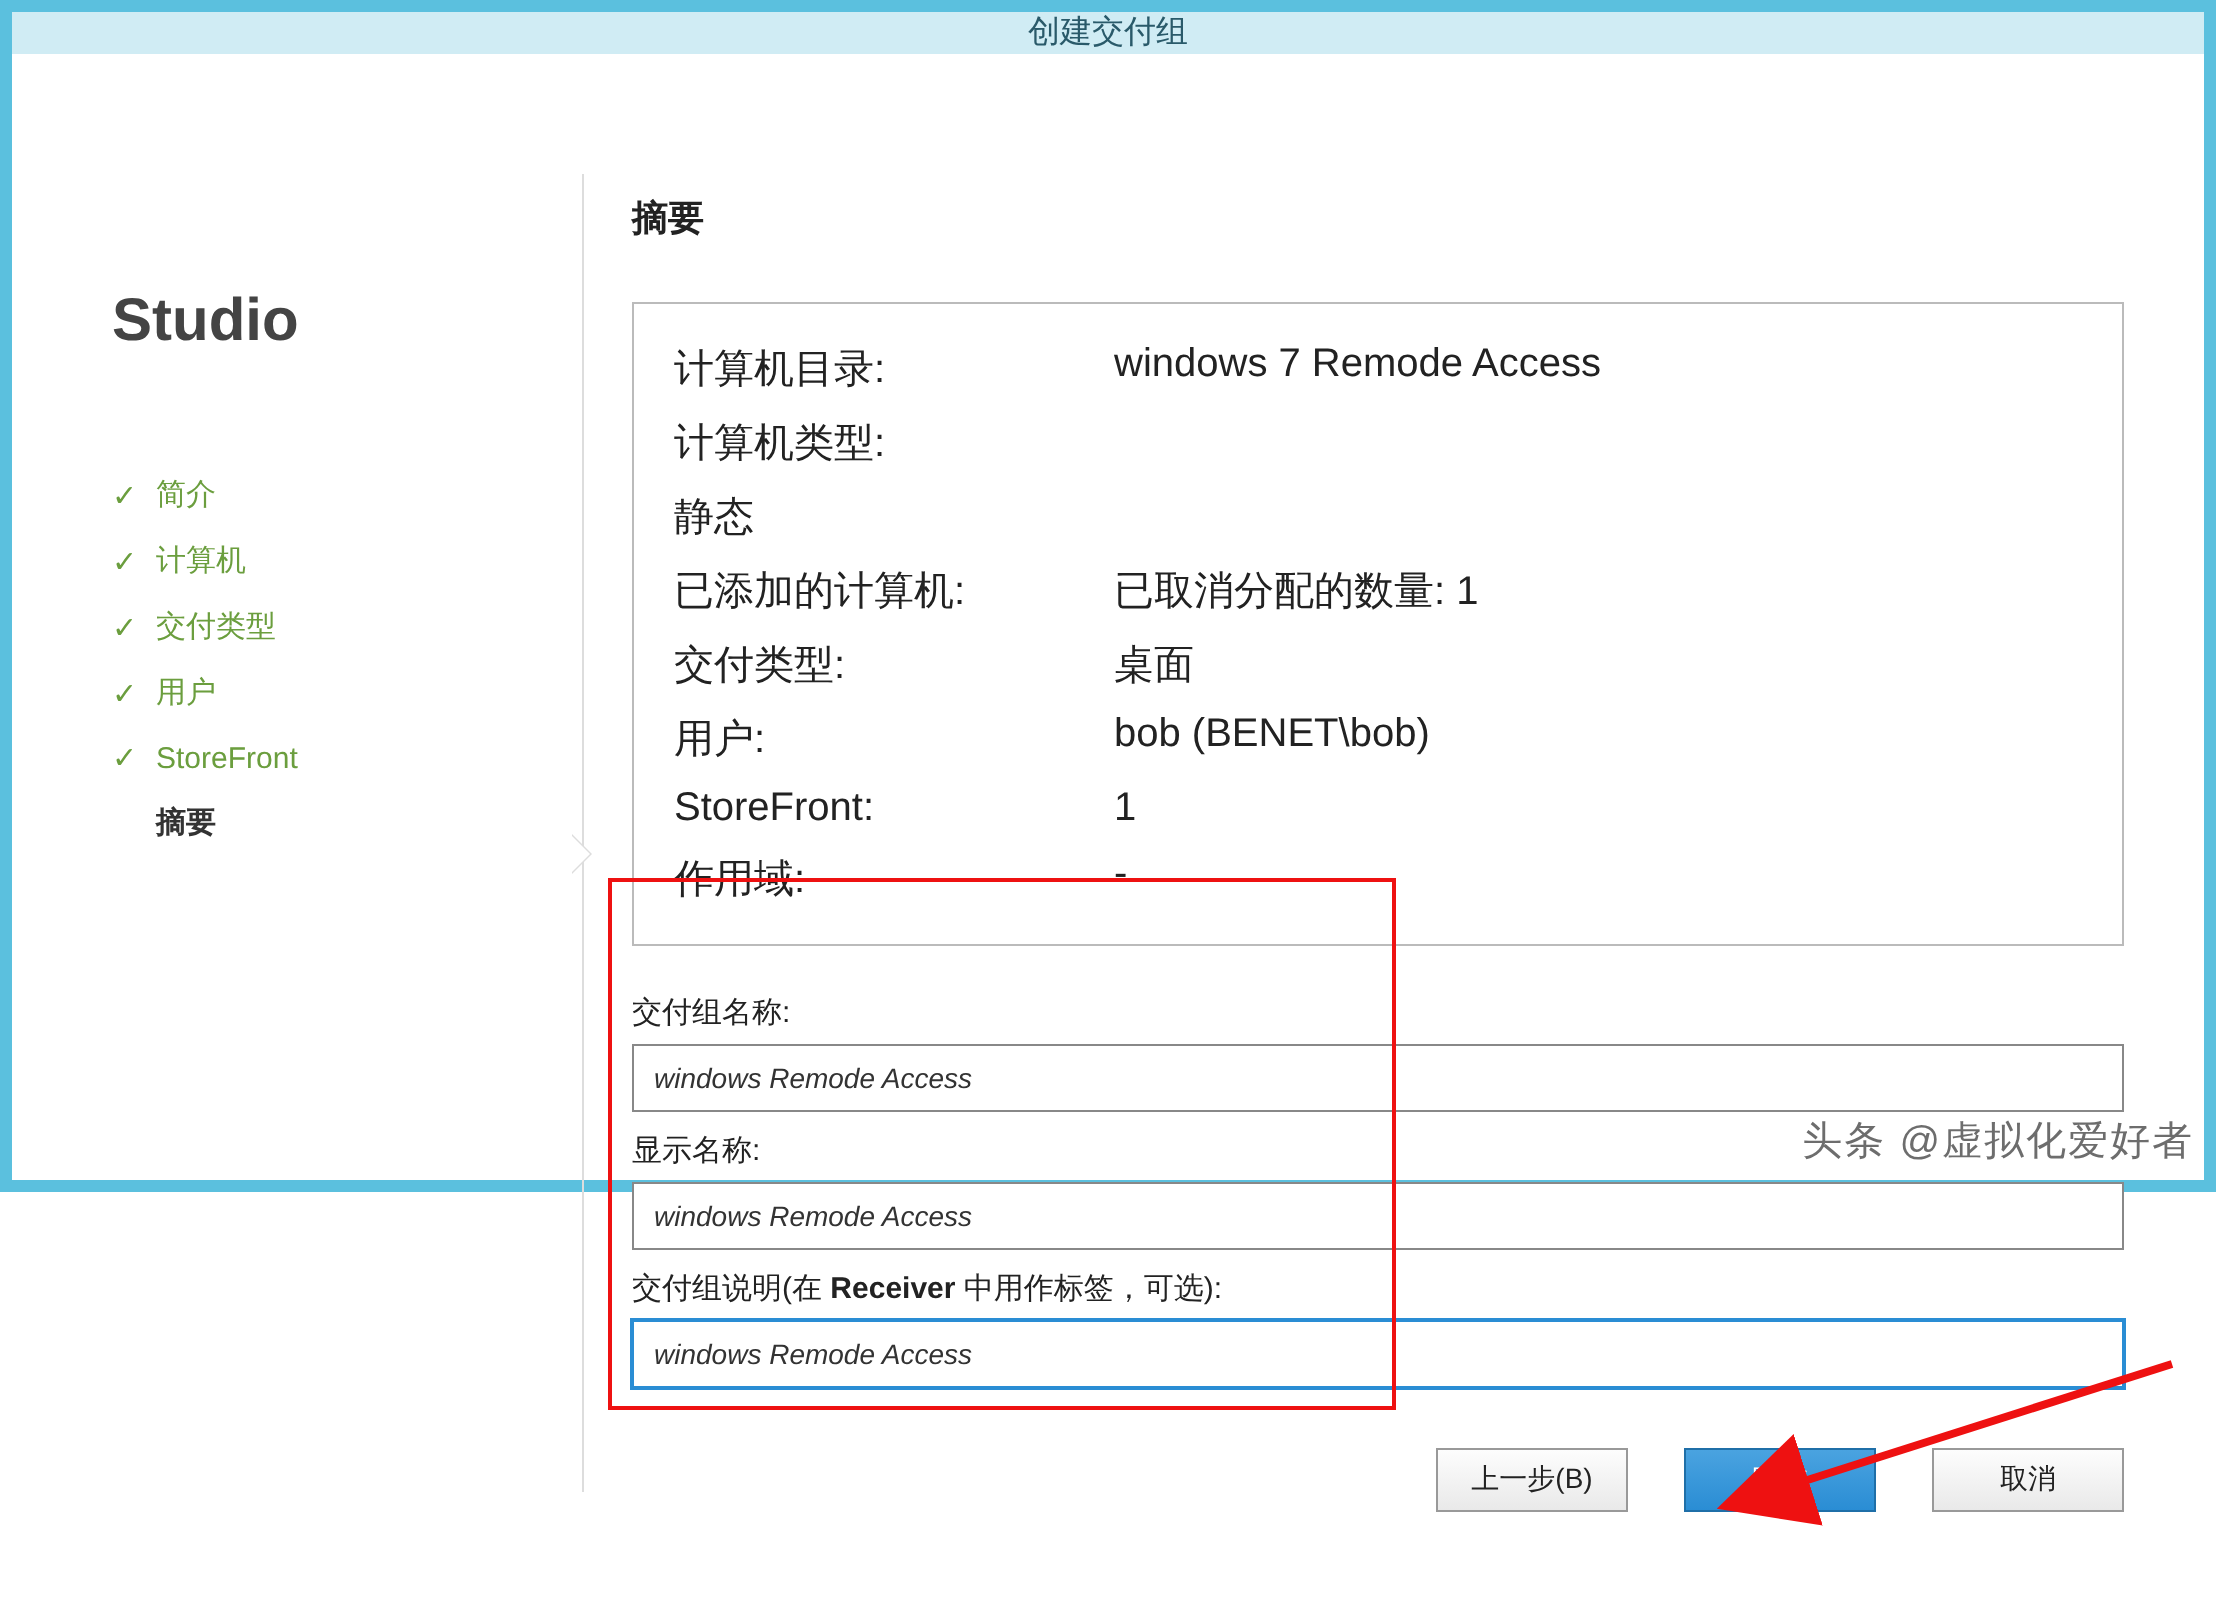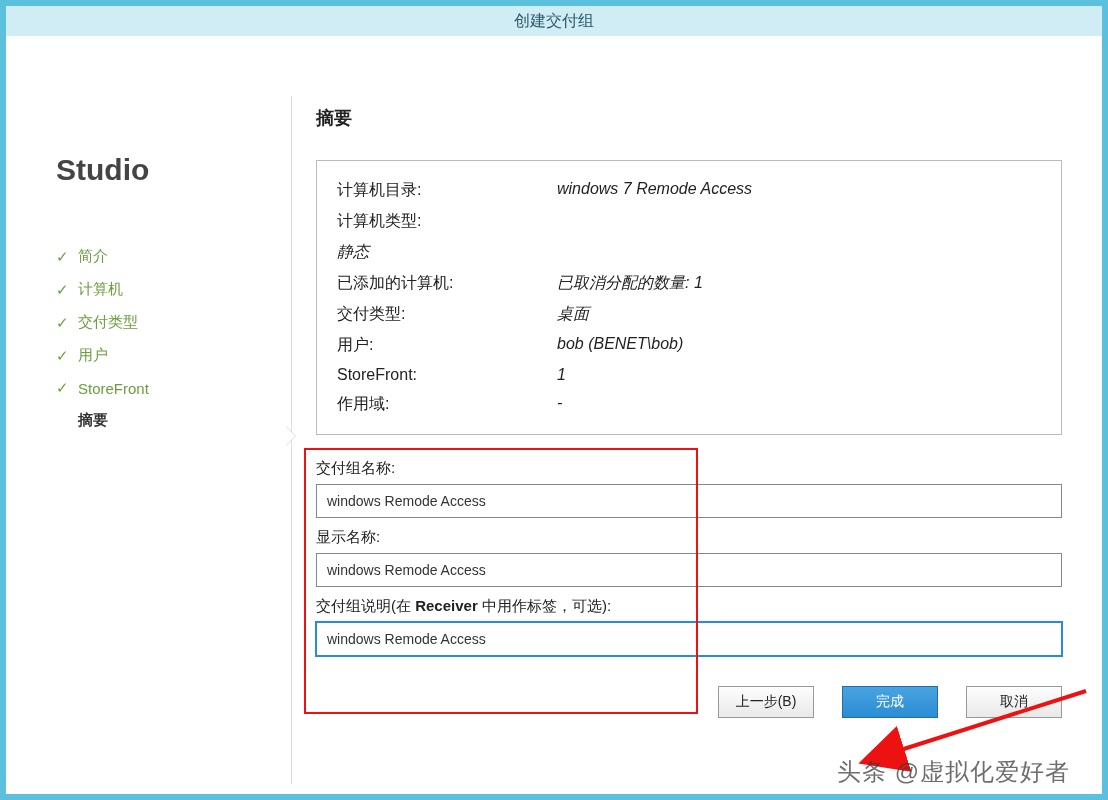--- a/index.html
+++ b/index.html
@@ -7,21 +7,21 @@
     padding: 0;
     width: 1108px;
     height: 800px;
     font-family: "Microsoft YaHei", "Segoe UI", Arial, sans-serif;
     background: #fff;
     overflow: hidden;
   }
   .outer {
     box-sizing: border-box;
     width: 1108px;
-    height: 800px;
+    height: 596px;
     border: 6px solid #5bc0de;
     display: flex;
     flex-direction: column;
     background: #fff;
     position: relative;
   }
   .titlebar {
     height: 30px;
     background: #d0ecf4;
     display: flex;
@@ -101,50 +101,50 @@
     margin-bottom: 30px;
     color: #222;
   }
   .summary-box {
     border: 1px solid #bbb;
     padding: 14px 20px;
     margin-bottom: 24px;
   }
   .summary-row {
     display: flex;
-    font-size: 16px;
+    font-size: 20px;
     color: #222;
     padding: 5px 0;
   }
   .summary-row .lbl {
     width: 220px;
   }
   .summary-row .val {
     flex: 1;
-    font-style: italic;
   }
   .highlight-box {
     position: absolute;
     border: 2px solid #e11;
     pointer-events: none;
   }
   .field-label {
     font-size: 15px;
     color: #222;
     margin: 10px 0 6px 0;
   }
   .text-input {
     width: 100%;
     box-sizing: border-box;
     height: 34px;
     border: 1px solid #888;
     padding: 0 10px;
     font-size: 14px;
     font-family: inherit;
     color: #333;
+    font-style: italic;
   }
   .text-input.focused {
     border: 1px solid #2a8dd4;
     outline: 1px solid #2a8dd4;
   }
   .buttons {
     display: flex;
     justify-content: flex-end;
     gap: 28px;
     margin-top: 30px;
@@ -162,23 +162,23 @@
     background: linear-gradient(#4aa3e0,#2a8dd4);
     border: 1px solid #1f6fa8;
     color: #fff;
   }
   .arrow {
     position: absolute;
     pointer-events: none;
   }
   .watermark {
     position: absolute;
-    right: 32px;
+    right: 5px;
     bottom: 6px;
-    font-size: 24px;
+    font-size: 20px;
     color: rgba(60,60,60,0.75);
     letter-spacing: 1px;
   }
 </style>
 </head>
 <body>
 
 <div class="outer">
 
   <div class="titlebar">

